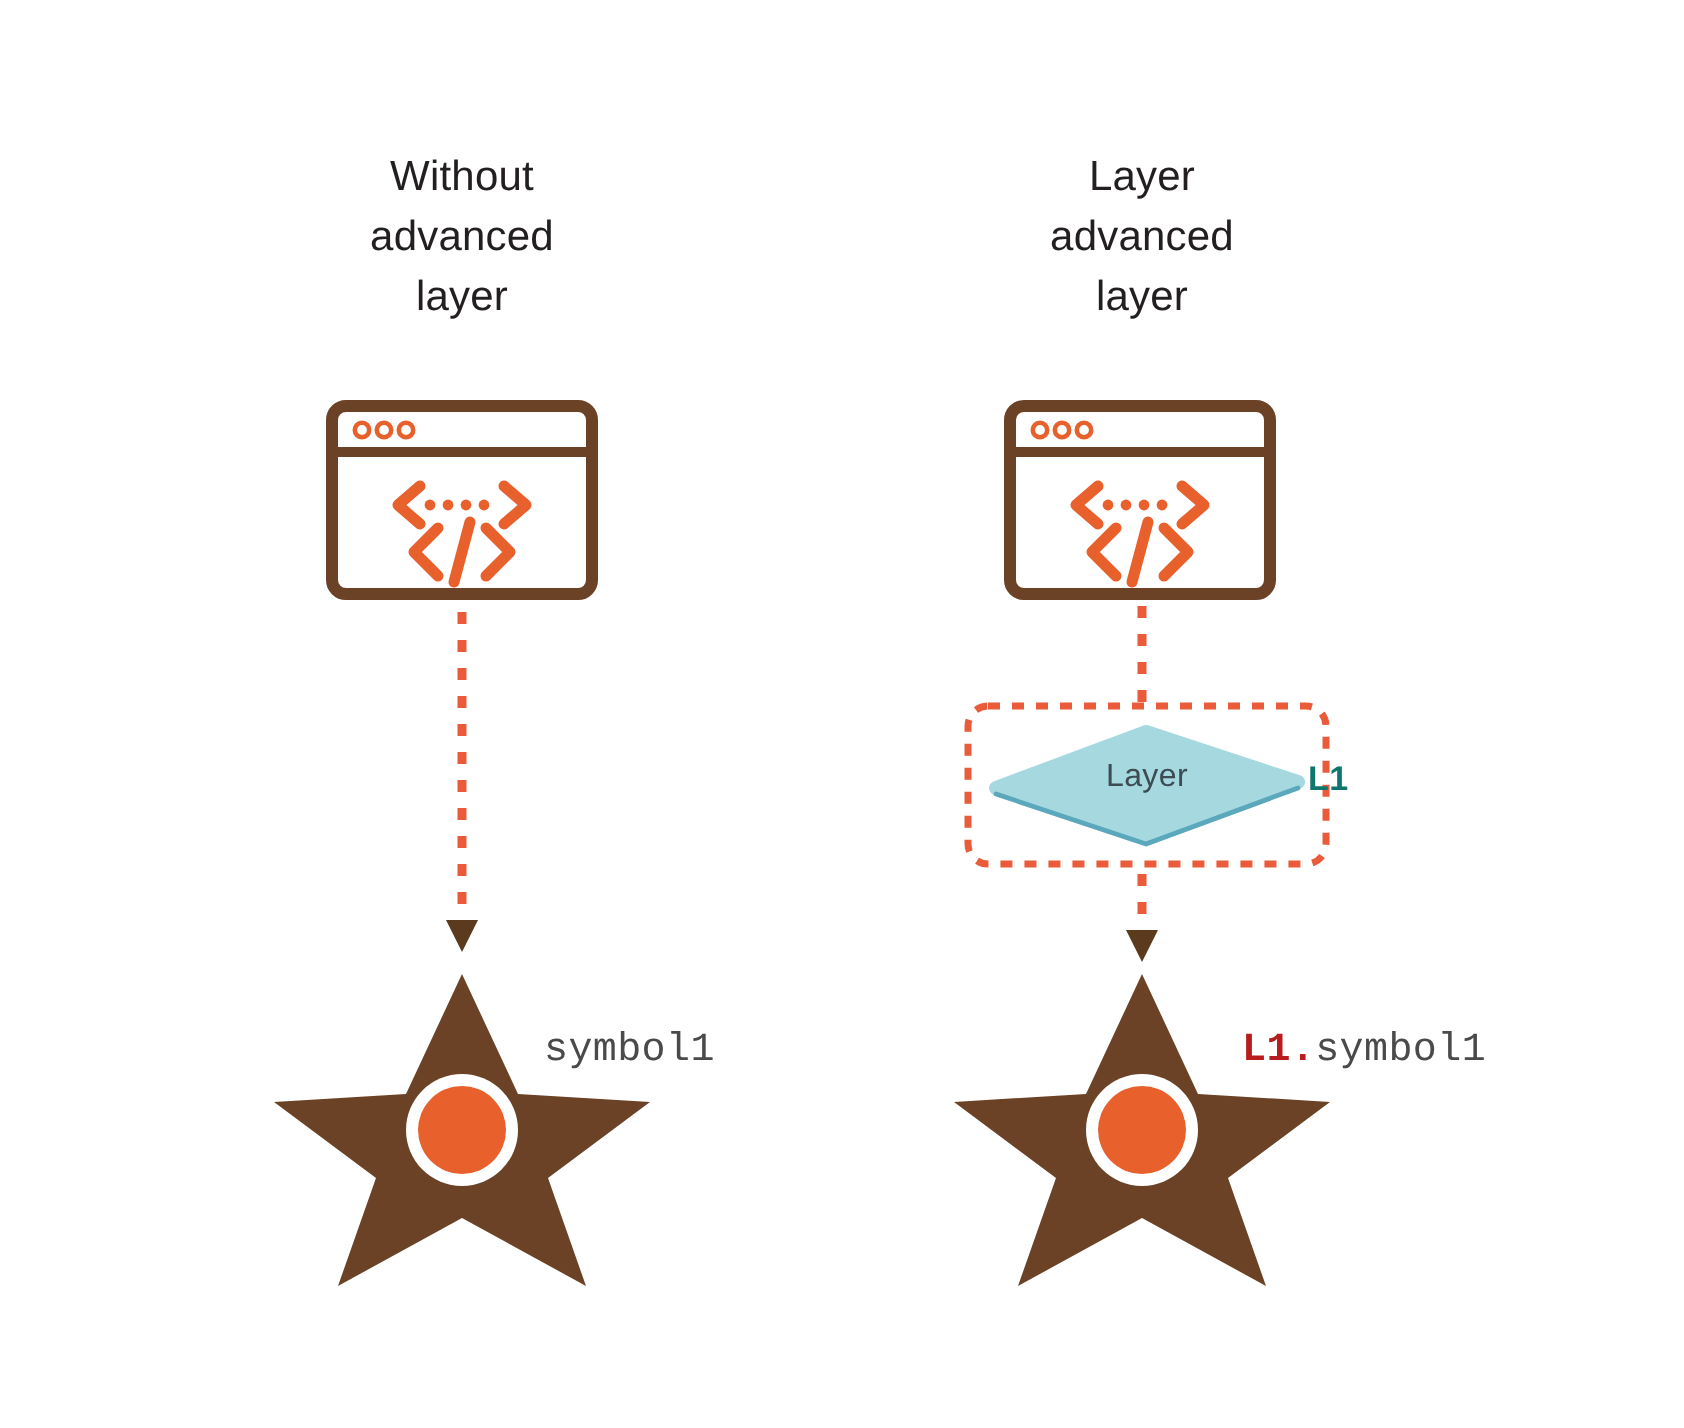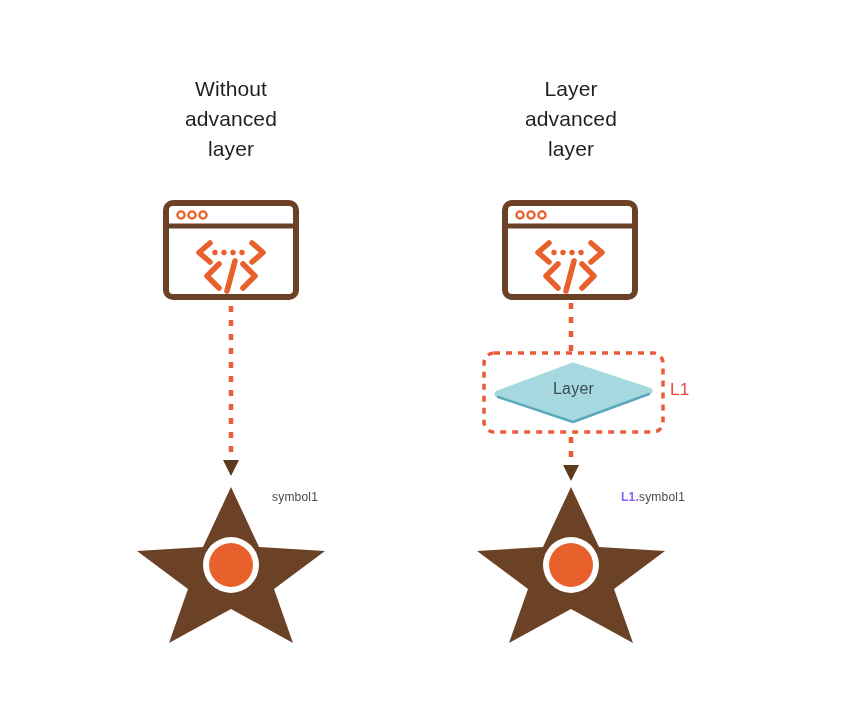--- a/index.html
+++ b/index.html
@@ -64,24 +64,24 @@
   .layer-group {
     position: absolute;
     top: 350px;
     left: 110px;
     width: 185px;
     height: 85px;
   }
   .layer-label {
     position: absolute;
     top: 380px;
-    left: 299px;
+    left: 283px;
     font-size: 17px;
-    font-weight: normal;
-    color: #ef4444;
+    font-weight: bold;
+    color: #0f766e;
     letter-spacing: 0.2px;
   }
   .layer-text {
     position: absolute;
     left: 0;
     top: 30px;
     width: 185px;
     text-align: center;
     font-size: 16px;
     color: #3d4b52;
@@ -91,29 +91,30 @@
   
   .star-wrap {
     position: absolute;
     top: 485px;
     left: 100px;
     width: 200px;
     height: 160px;
   }
   .star-label {
     position: absolute;
-    top: 490px;
-    font-size: 12px;
+    top: 514px;
+    font-size: 20px;
     color: #4a4a4a;
     letter-spacing: 0.2px;
     white-space: nowrap;
+    font-family: Liberation Mono, monospace;
   }
   #col-left .star-label  { left: 241px; }
   #col-right .star-label { left: 250px; }
-  .star-label b { color: #8b5cf6; font-weight: bold; }
+  .star-label b { color: #b91c1c; font-weight: bold; }
 </style>
 </head>
 <body>
 
 <div class="stage">
 
   <div class="column" id="col-left">
 
     <div class="col-title">Without
 advanced

